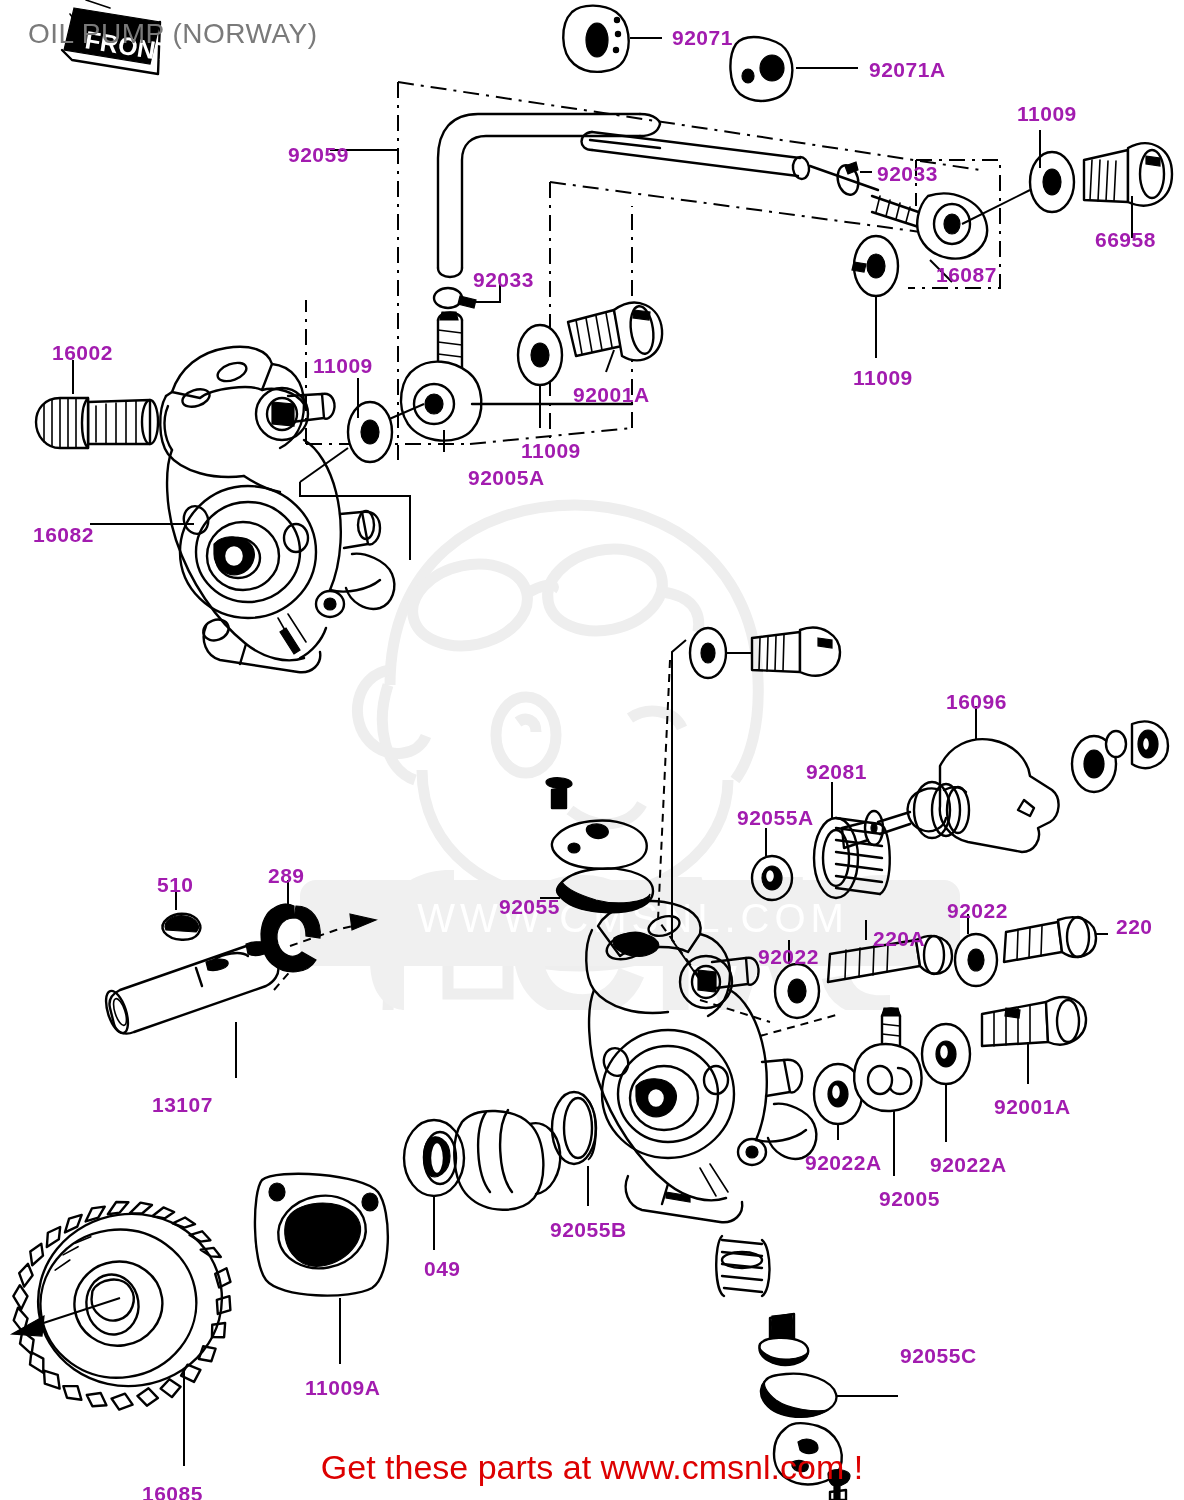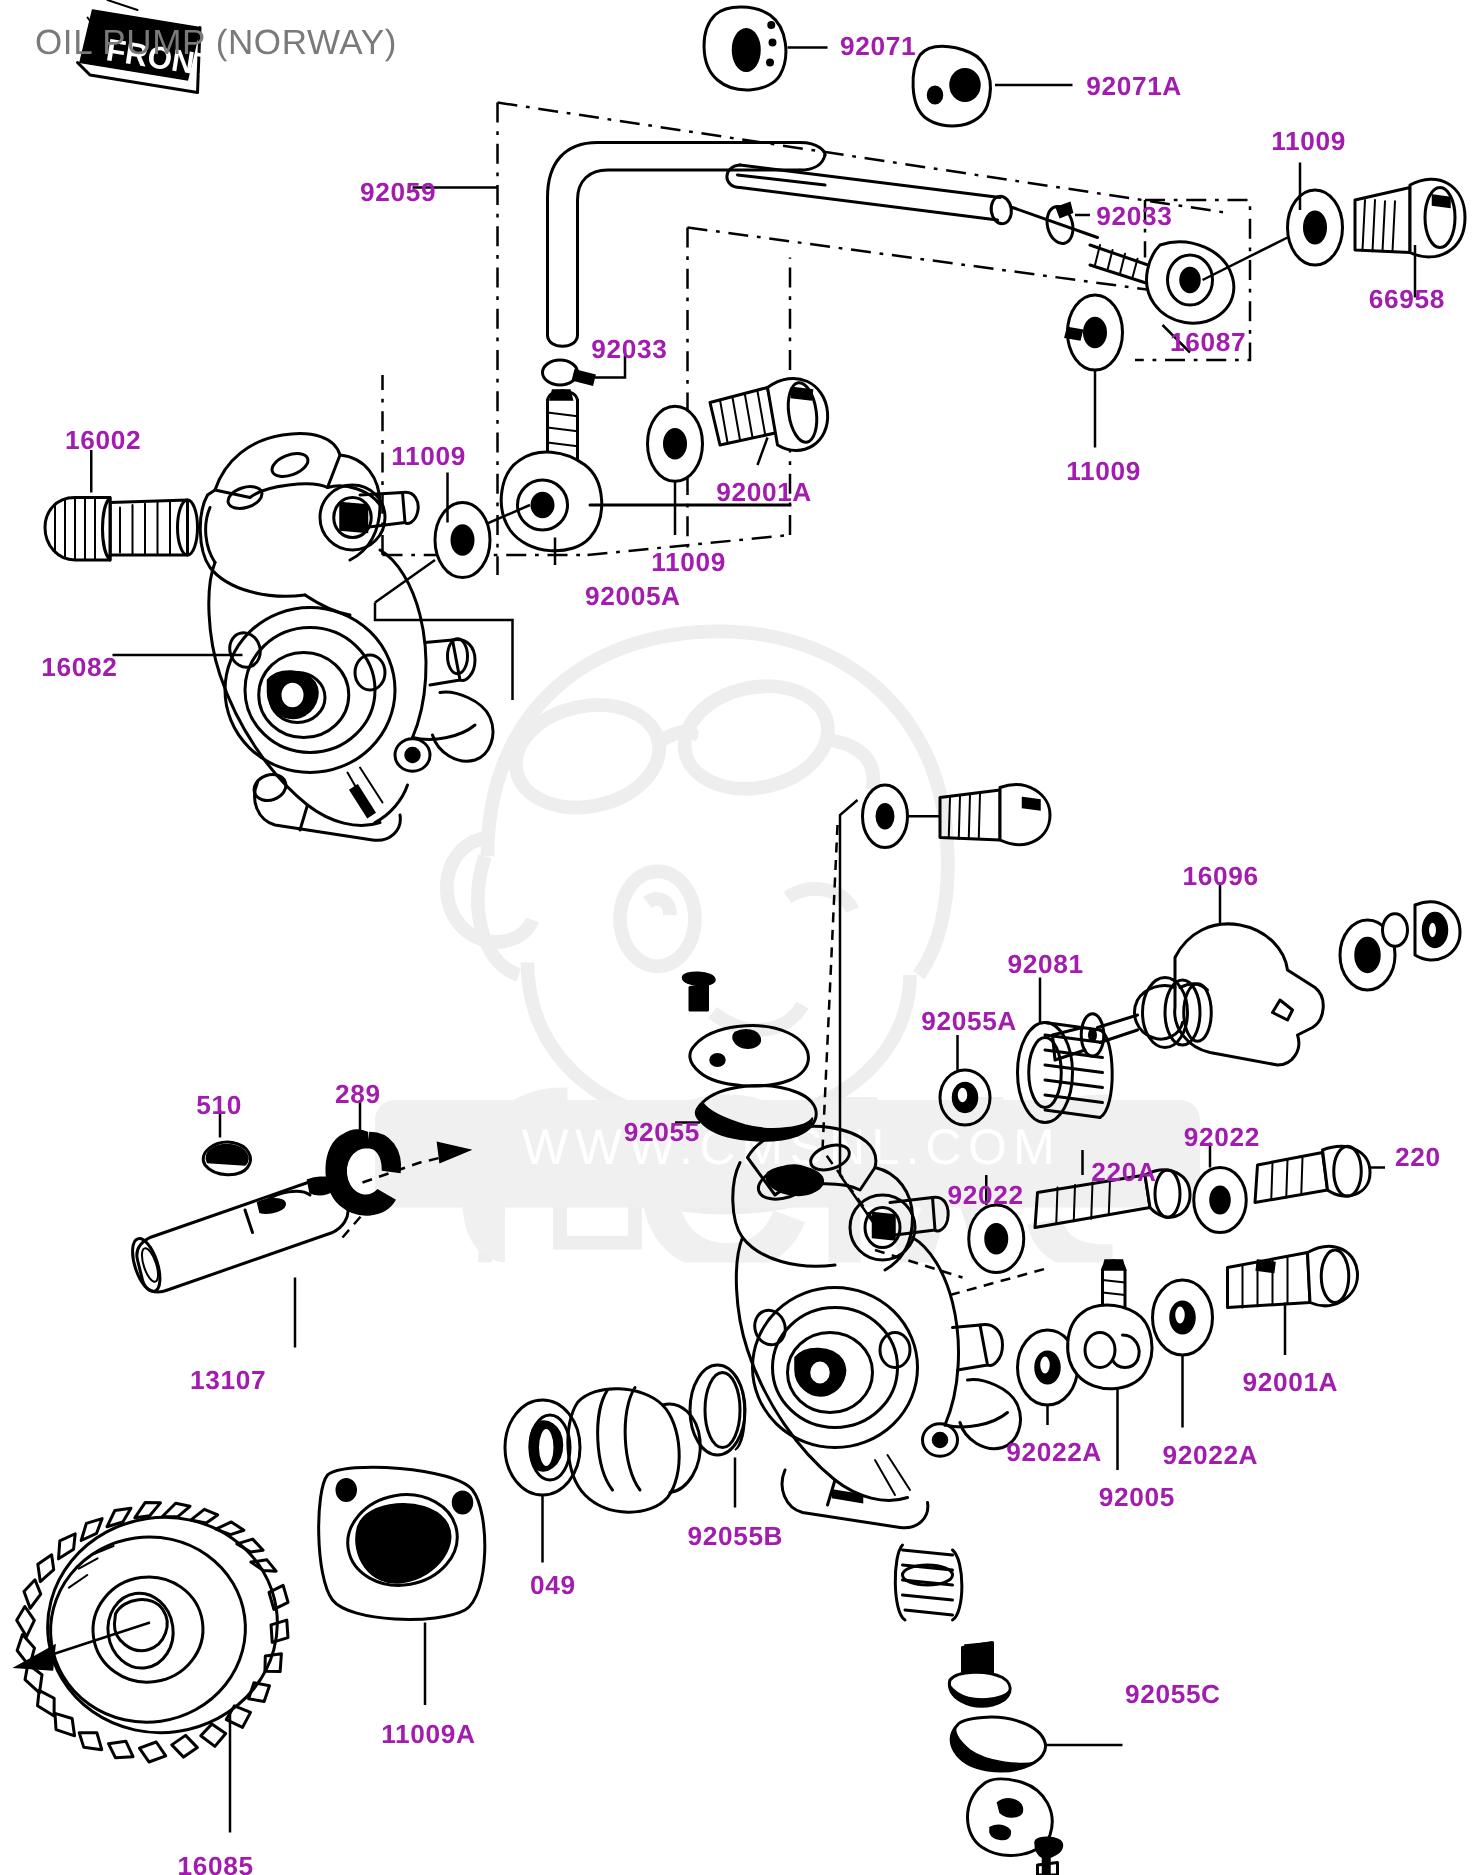--- a/index.html
+++ b/index.html
@@ -687,14 +687,15 @@
       <div class="callout" style="left: 930px; top: 1154px;">92022A</div>
       <div class="callout" style="left: 994px; top: 1096px;">92001A</div>
       <div class="callout" style="left: 879px; top: 1188px;">92005</div>
       <div class="callout" style="left: 550px; top: 1219px;">92055B</div>
       <div class="callout" style="left: 424px; top: 1258px;">049</div>
       <div class="callout" style="left: 305px; top: 1377px;">11009A</div>
       <div class="callout" style="left: 900px; top: 1345px;">92055C</div>
       <div class="callout" style="left: 142px; top: 1483px;">16085</div>
     </div>
 
+  <div id="footer-promo">Get these parts at www.cmsnl.com !</div>
 
 </div>
 
 </body></html>

